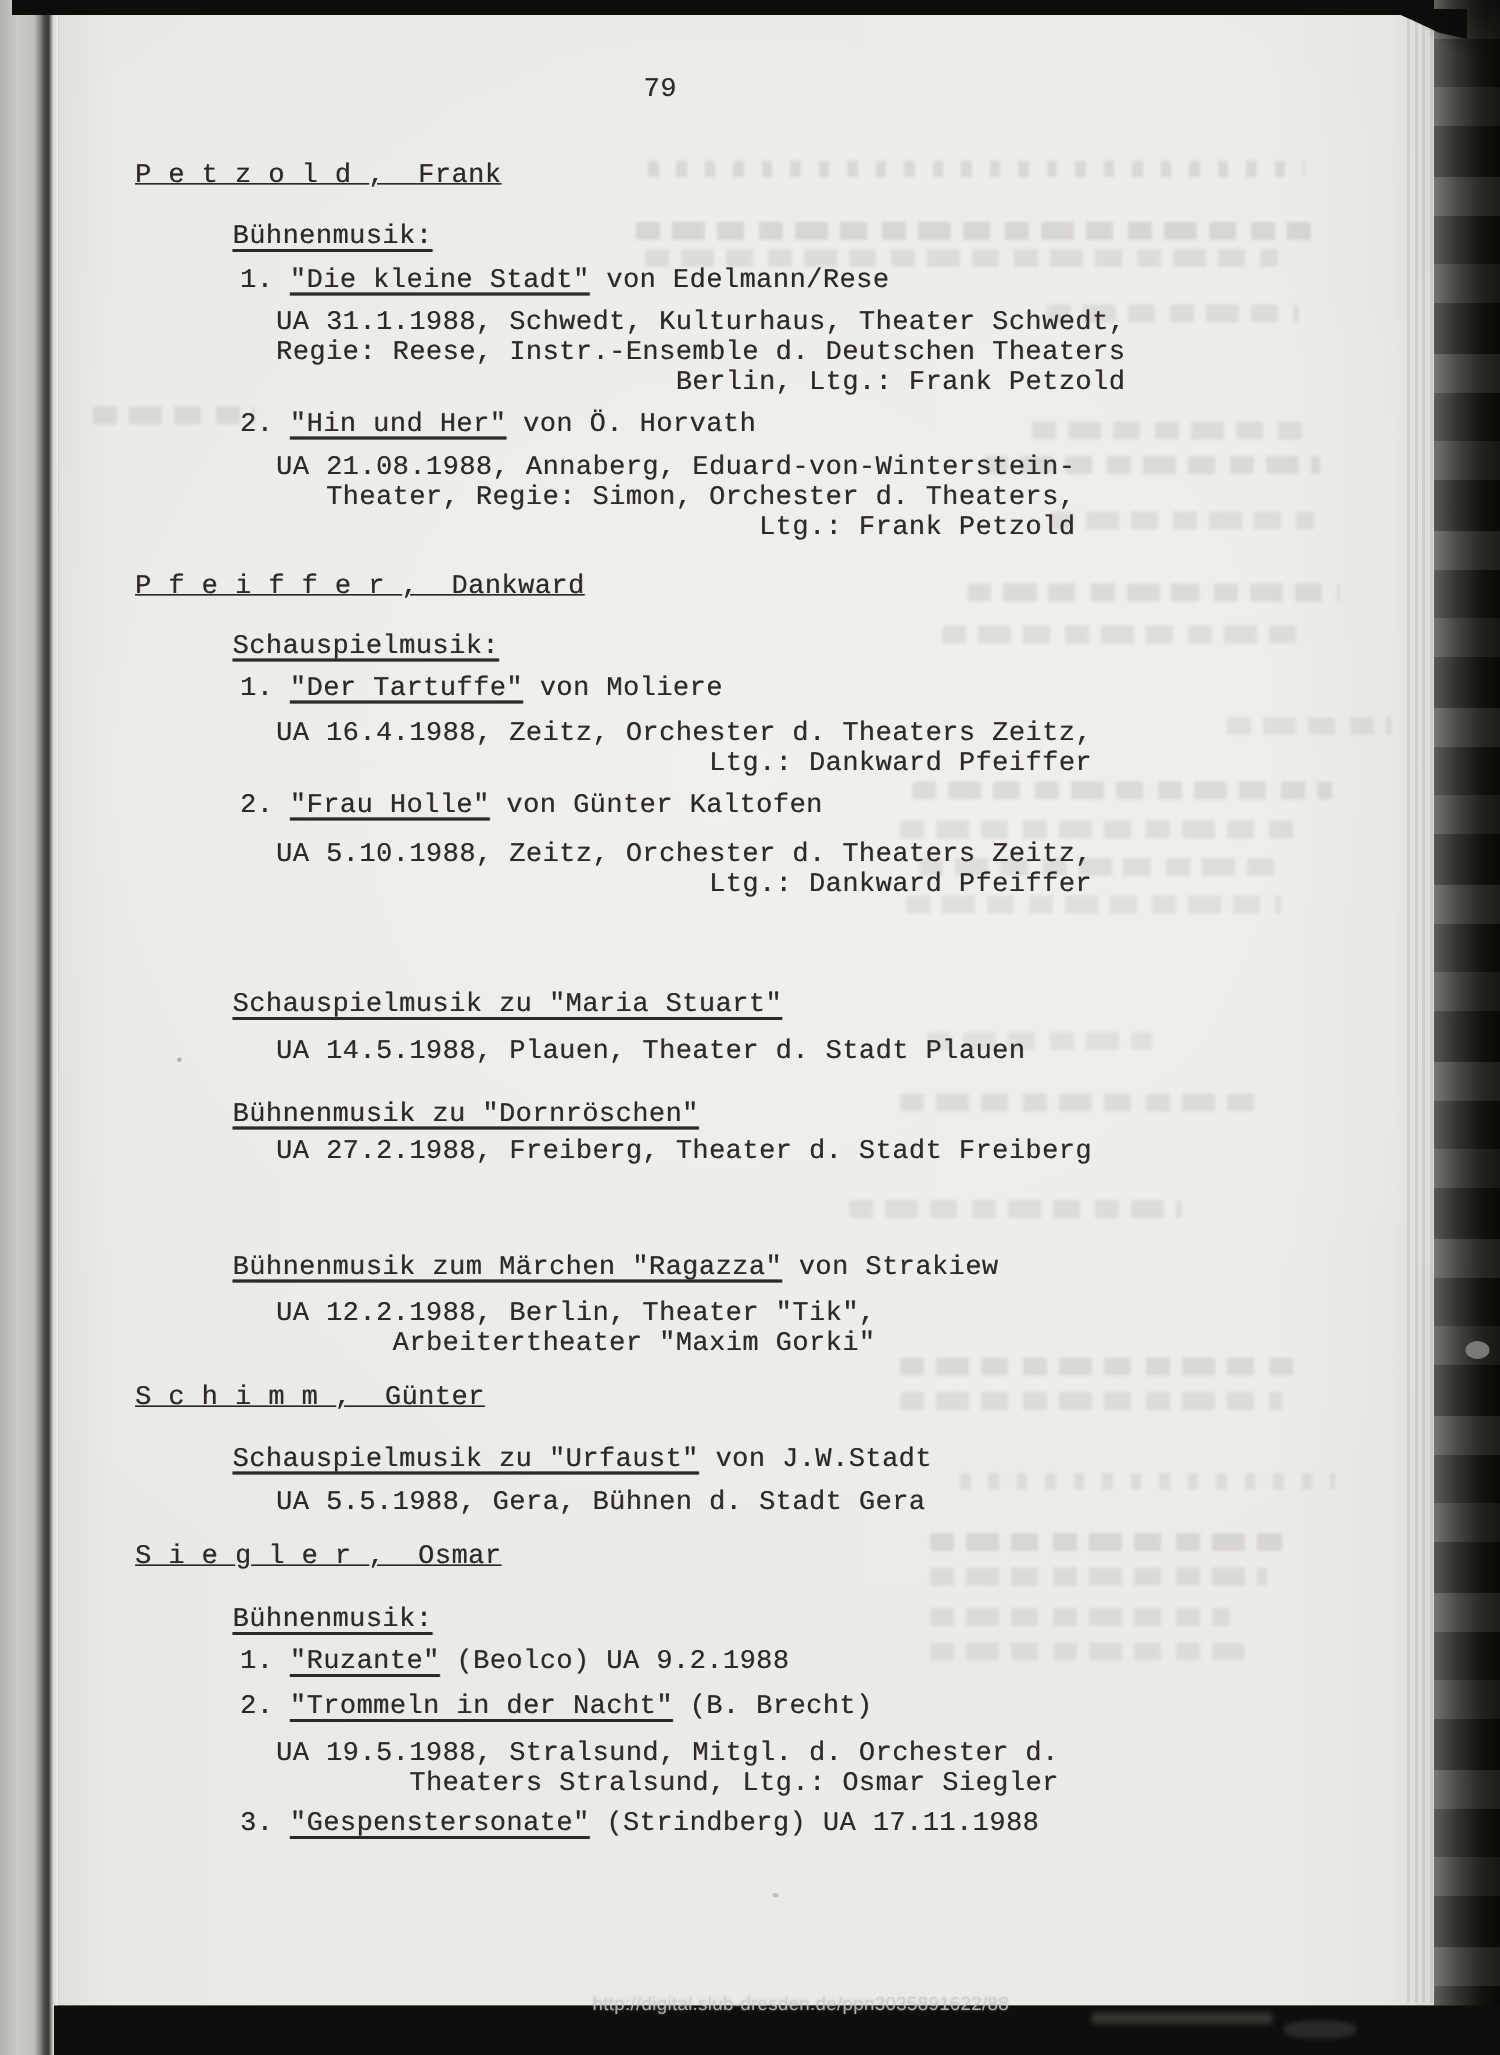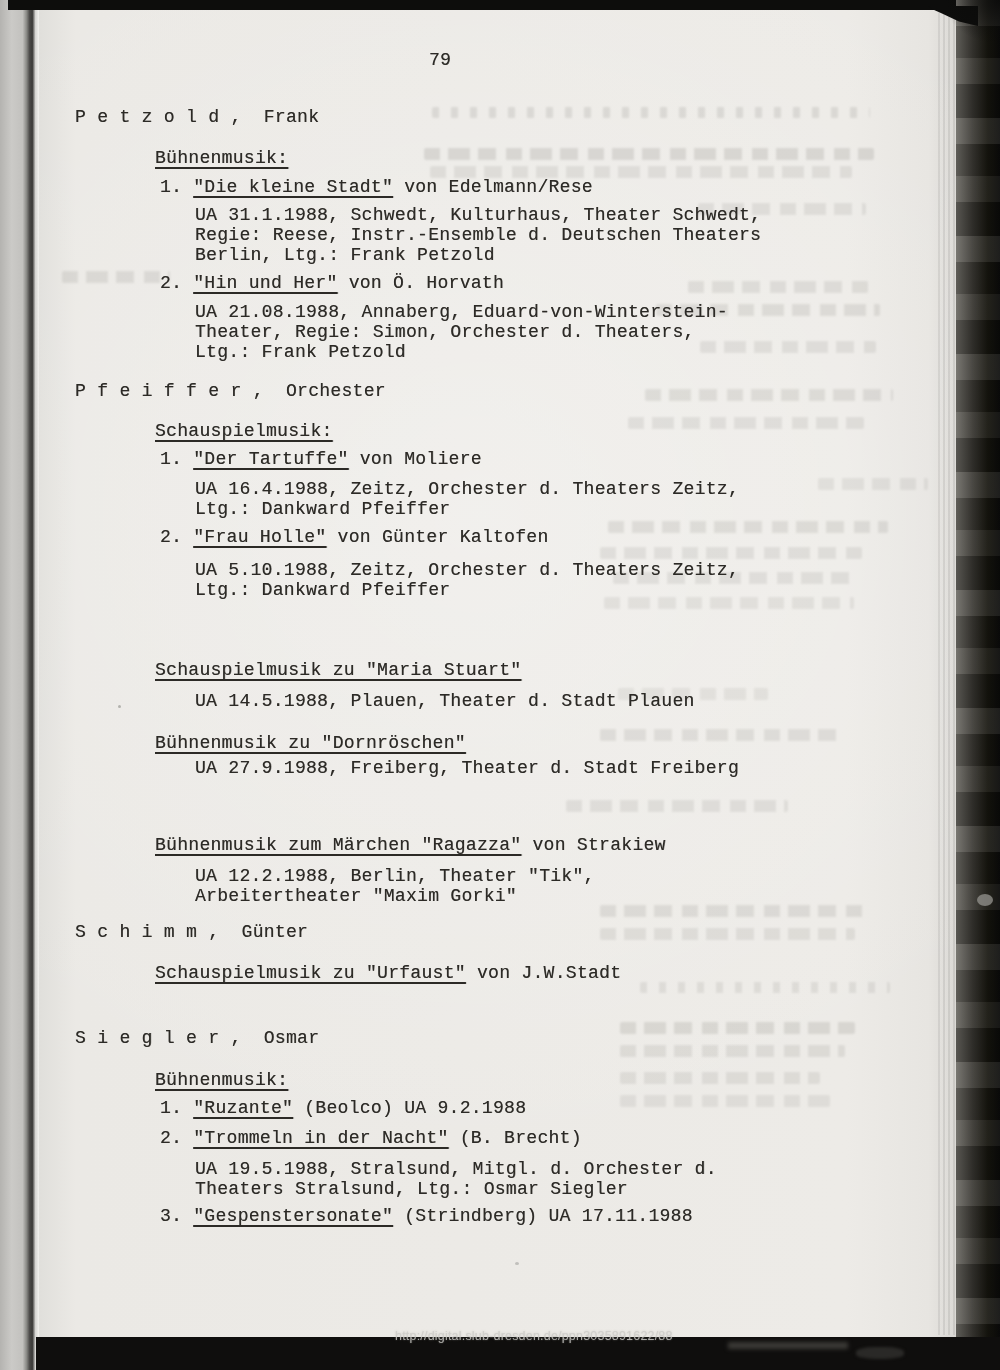--- a/index.html
+++ b/index.html
@@ -50,24 +50,24 @@
   .smudge2 { position:absolute; left:856px; top:1347px; width:48px; height:12px; background:#2a2927; filter:blur(1.5px); border-radius:40%; }
   .blob-right { position:absolute; left:977px; top:894px; width:16px; height:12px; background:#8f8e89; border-radius:50%; opacity:0.8; filter:blur(0.5px); }
   .speck1 { position:absolute; left:118px; top:705px; width:3px; height:3px; background:#b3b2ae; border-radius:50%; }
   .speck2 { position:absolute; left:515px; top:1262px; width:4px; height:3px; background:#c0bfbb; border-radius:50%; }
   
   .t {
     position:absolute; font-size:18px; line-height:20px; letter-spacing:0.3px;
     color:#2c2a26; white-space:pre;
     text-shadow:0.3px 0 0 rgba(44,42,38,0.55);
   }
-  .name { left:75px; }
+  .name { left:90px;text-decoration:underline; }
   .hdr  { left:155px; }
   .item { left:160px; }
-  .det  { left:195px; }
+  .det  { left:184px;text-align:right; }
   .num  { margin-right:11px; }
   .u { text-decoration:underline; text-decoration-thickness:1.6px; text-underline-offset:3.5px; }
   .pagenum { left:429px; }
   
   .ghost {
     position:absolute; height:12px; border-radius:2px; filter:blur(1.2px);
     background:repeating-linear-gradient(90deg,#6e6c66 0 16px,transparent 16px 24px,#6e6c66 24px 46px,transparent 46px 54px,#6e6c66 54px 72px,transparent 72px 82px);
   }
   .ghost.sp {
     height:11px;
@@ -124,40 +124,41 @@
   <div class="t hdr" style="top:148px"><span class="u">Bühnenmusik:</span><span></span></div>
   <div class="t item" style="top:177px"><span class="num">1.</span><span class="u">"Die kleine Stadt"</span><span> von Edelmann/Rese</span></div>
   <div class="t det" style="top:205px">UA 31.1.1988, Schwedt, Kulturhaus, Theater Schwedt,
 Regie: Reese, Instr.-Ensemble d. Deutschen Theaters
 Berlin, Ltg.: Frank Petzold</div>
   <div class="t item" style="top:273px"><span class="num">2.</span><span class="u">"Hin und Her"</span><span> von Ö. Horvath</span></div>
   <div class="t det" style="top:302px">UA 21.08.1988, Annaberg, Eduard-von-Winterstein-
 Theater, Regie: Simon, Orchester d. Theaters,
 Ltg.: Frank Petzold</div>
 
-  <div class="t name" style="top:381px">P f e i f f e r ,  Orchester</div>
+  <div class="t name" style="top:381px">P f e i f f e r ,  Dankward</div>
   <div class="t hdr" style="top:421px"><span class="u">Schauspielmusik:</span><span></span></div>
   <div class="t item" style="top:449px"><span class="num">1.</span><span class="u">"Der Tartuffe"</span><span> von Moliere</span></div>
   <div class="t det" style="top:479px">UA 16.4.1988, Zeitz, Orchester d. Theaters Zeitz,
 Ltg.: Dankward Pfeiffer</div>
   <div class="t item" style="top:527px"><span class="num">2.</span><span class="u">"Frau Holle"</span><span> von Günter Kaltofen</span></div>
   <div class="t det" style="top:560px">UA 5.10.1988, Zeitz, Orchester d. Theaters Zeitz,
 Ltg.: Dankward Pfeiffer</div>
 
   <div class="t hdr" style="top:660px"><span class="u">Schauspielmusik zu "Maria Stuart"</span><span></span></div>
   <div class="t det" style="top:691px">UA 14.5.1988, Plauen, Theater d. Stadt Plauen</div>
   <div class="t hdr" style="top:733px"><span class="u">Bühnenmusik zu "Dornröschen"</span><span></span></div>
-  <div class="t det" style="top:758px">UA 27.9.1988, Freiberg, Theater d. Stadt Freiberg</div>
+  <div class="t det" style="top:758px">UA 27.2.1988, Freiberg, Theater d. Stadt Freiberg</div>
 
   <div class="t hdr" style="top:835px"><span class="u">Bühnenmusik zum Märchen "Ragazza"</span><span> von Strakiew</span></div>
   <div class="t det" style="top:866px">UA 12.2.1988, Berlin, Theater "Tik",
 Arbeitertheater "Maxim Gorki"</div>
 
   <div class="t name" style="top:922px">S c h i m m ,  Günter</div>
   <div class="t hdr" style="top:963px"><span class="u">Schauspielmusik zu "Urfaust"</span><span> von J.W.Stadt</span></div>
+  <div class="t det" style="top:992px">UA 5.5.1988, Gera, Bühnen d. Stadt Gera</div>
 
   <div class="t name" style="top:1028px">S i e g l e r ,  Osmar</div>
   <div class="t hdr" style="top:1070px"><span class="u">Bühnenmusik:</span><span></span></div>
   <div class="t item" style="top:1098px"><span class="num">1.</span><span class="u">"Ruzante"</span><span> (Beolco) UA 9.2.1988</span></div>
   <div class="t item" style="top:1128px"><span class="num">2.</span><span class="u">"Trommeln in der Nacht"</span><span> (B. Brecht)</span></div>
   <div class="t det" style="top:1159px">UA 19.5.1988, Stralsund, Mitgl. d. Orchester d.
 Theaters Stralsund, Ltg.: Osmar Siegler</div>
   <div class="t item" style="top:1206px"><span class="num">3.</span><span class="u">"Gespenstersonate"</span><span> (Strindberg) UA 17.11.1988</span></div>
 
   <div class="edge-left"></div>

